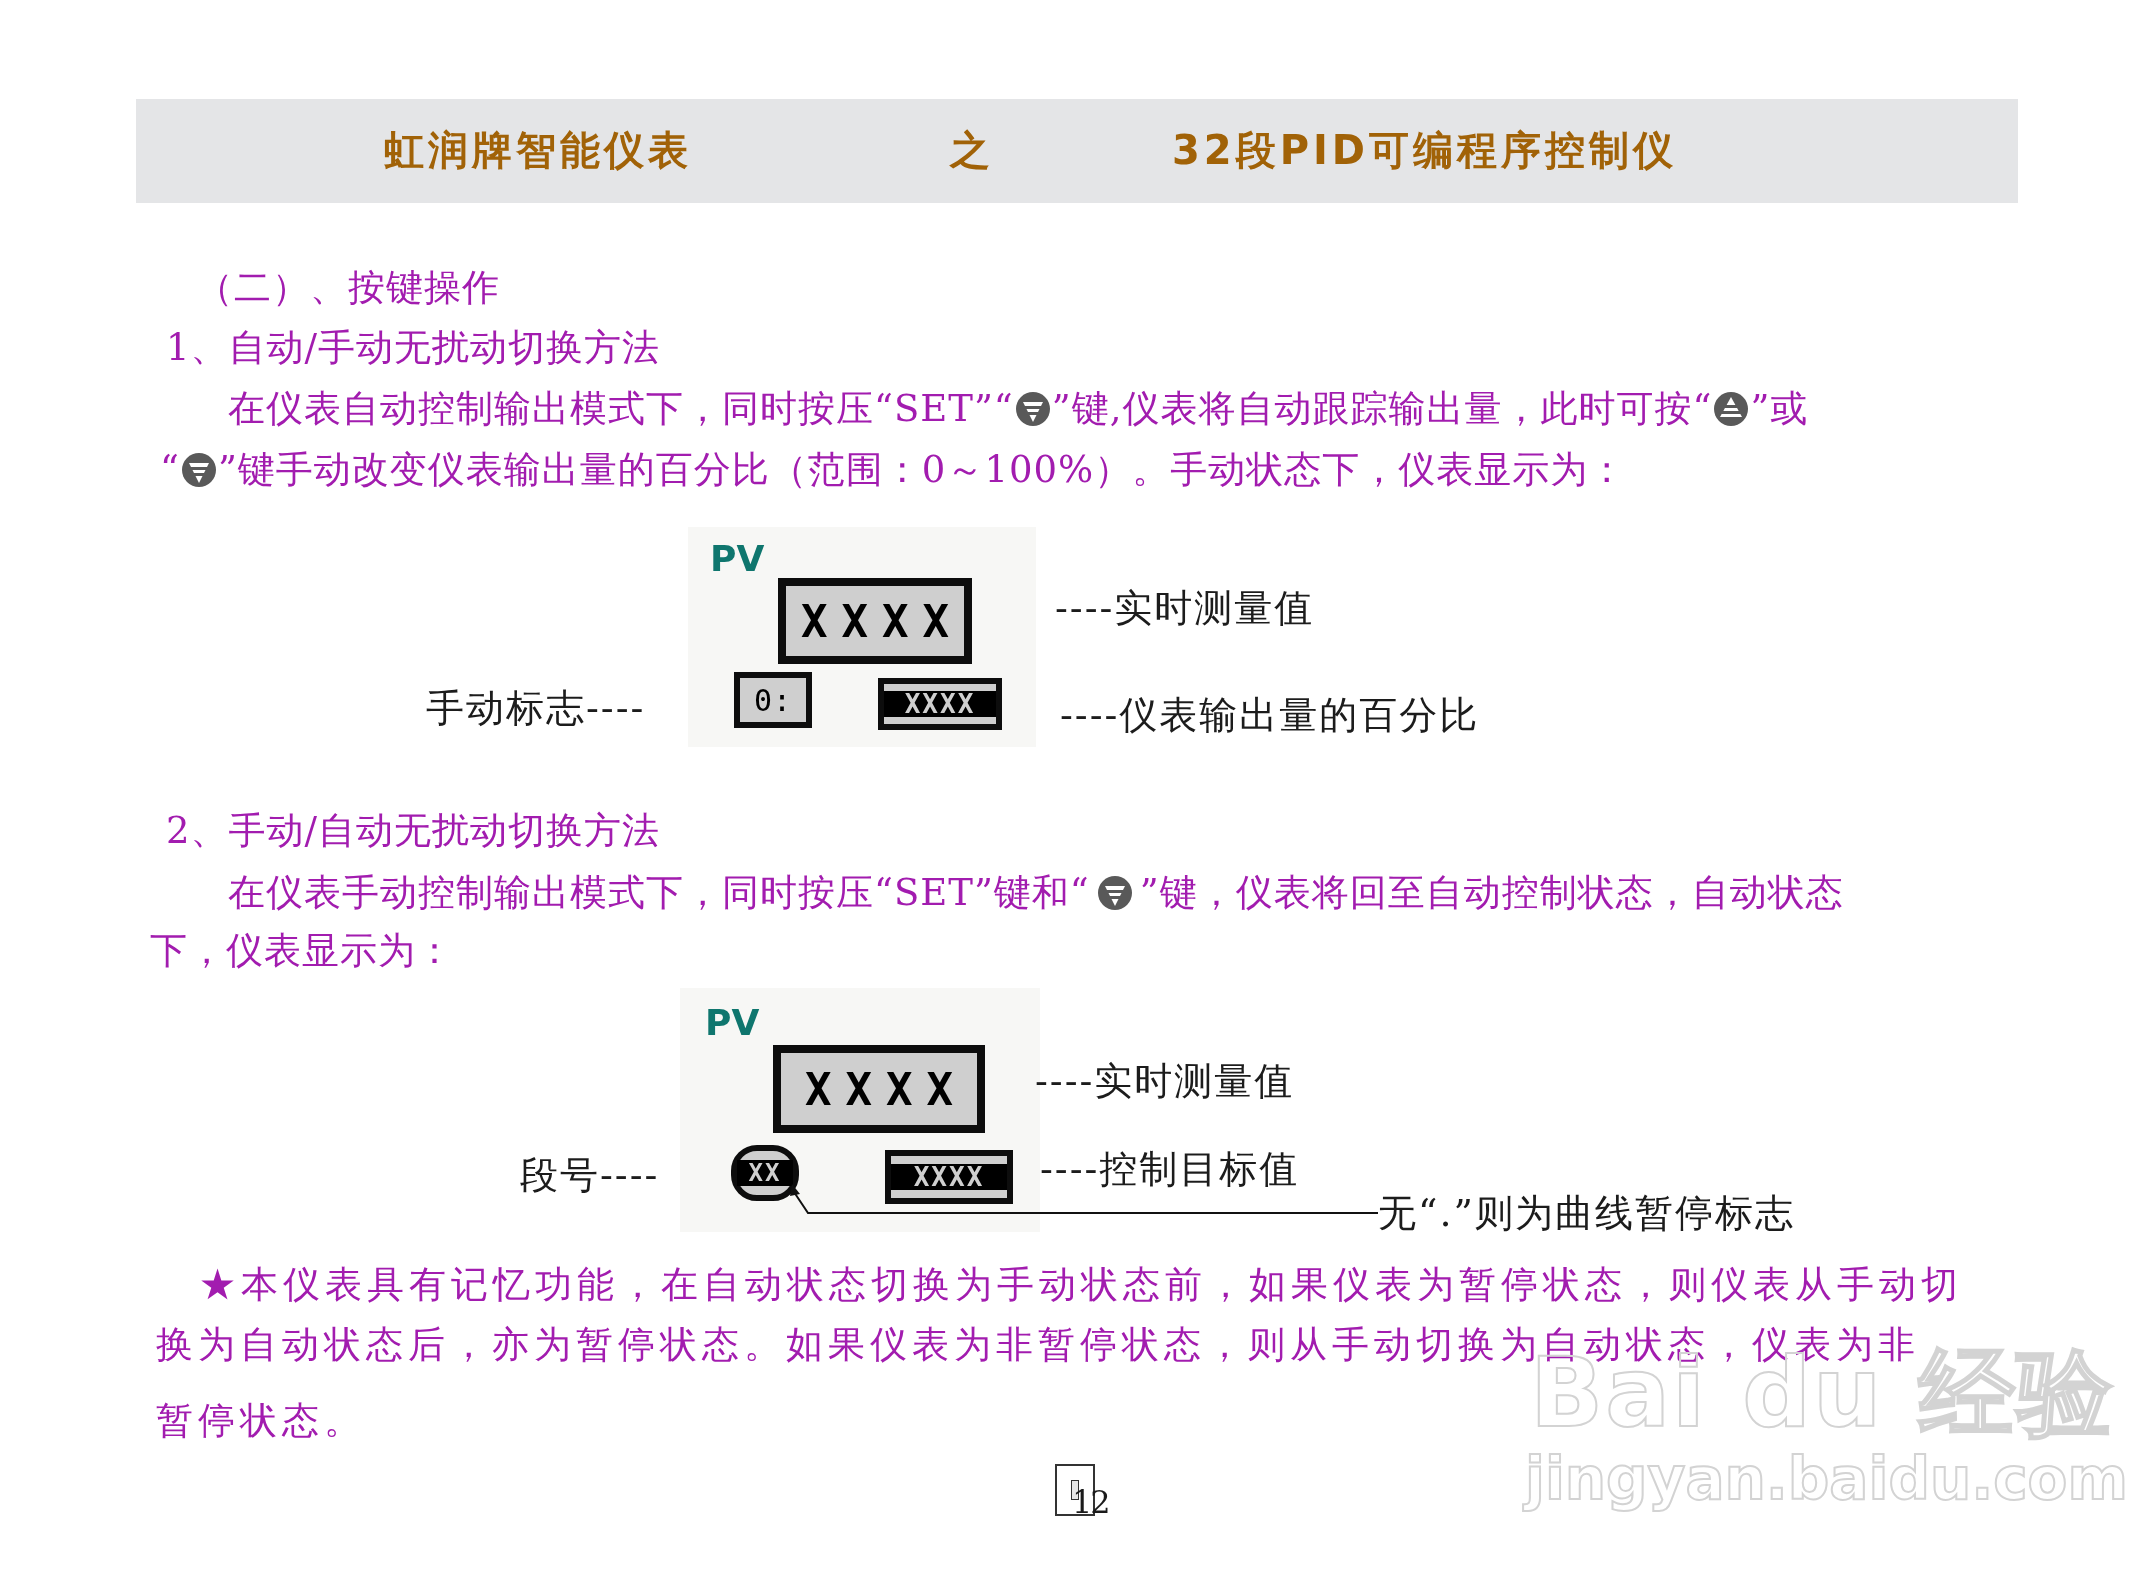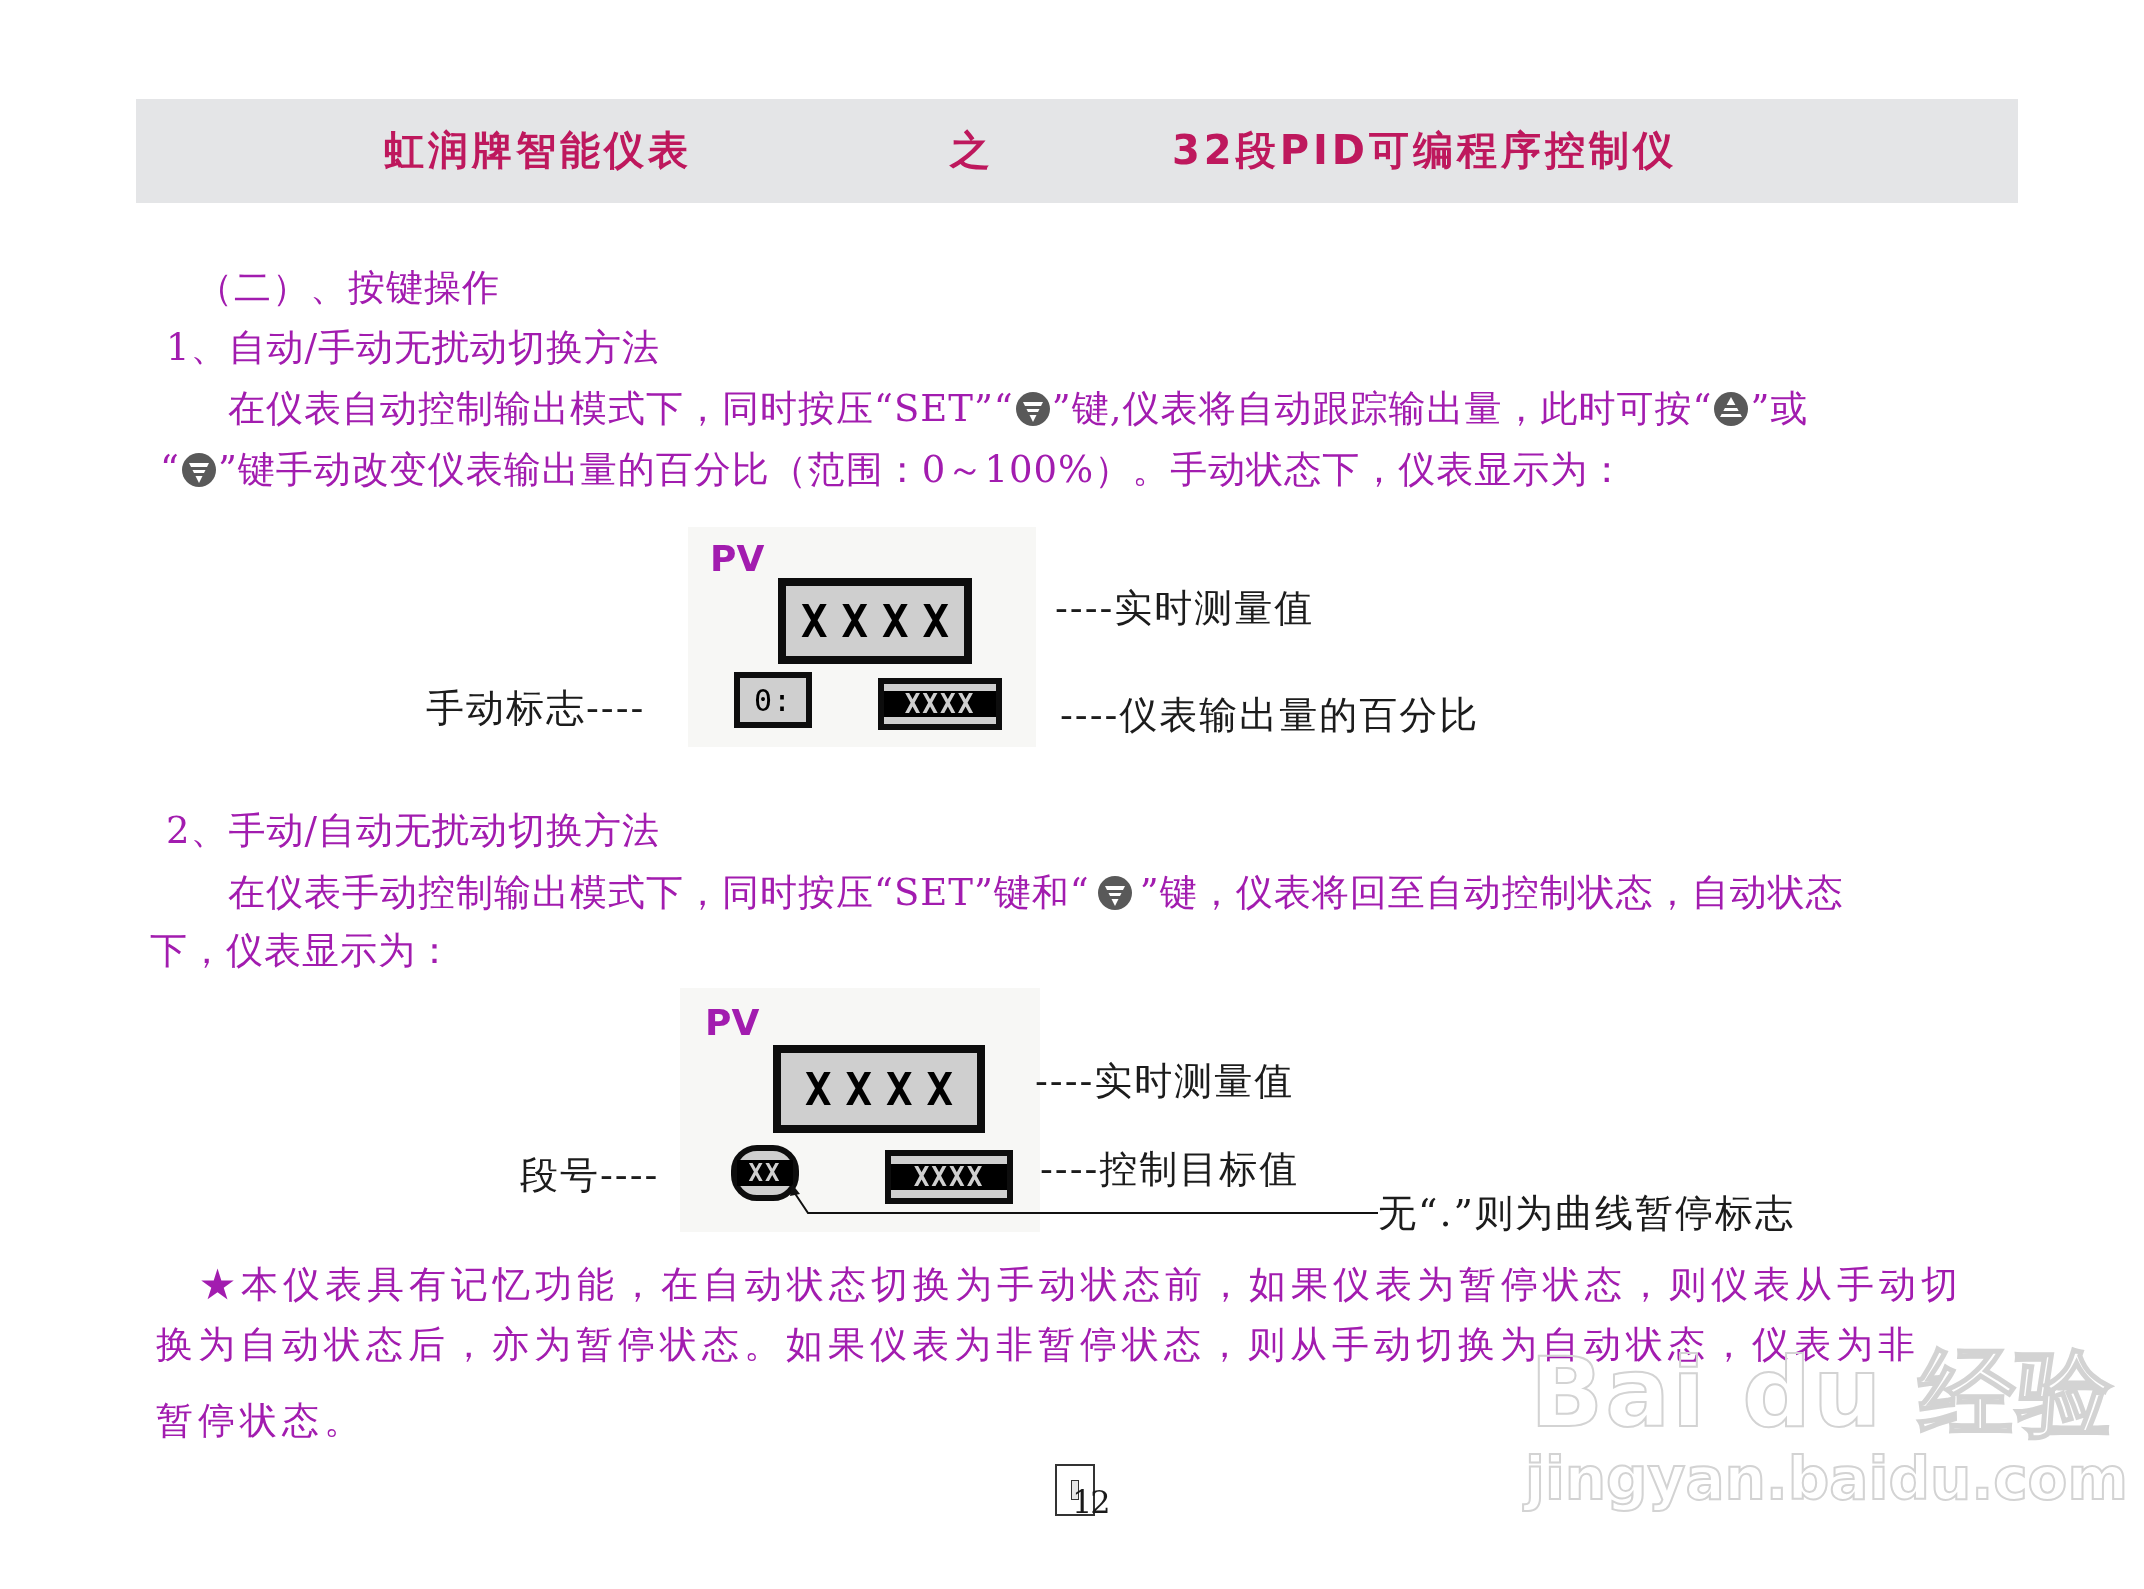--- a/index.html
+++ b/index.html
@@ -7,35 +7,35 @@
     width:2144px; height:1589px; position:relative; overflow:hidden;
     background:#ffffff; color:#1a1a1a;
     font-family:"DejaVu Serif","Liberation Serif",serif;
   }
   .abs { position:absolute; white-space:nowrap; }
   .header-bar {
     position:absolute; left:136px; top:99px; width:1882px; height:104px;
     background:#e4e5e7;
   }
   .header-text {
-    position:absolute; top:24px; font-size:40px; font-weight:bold; color:#be185d;
+    position:absolute; top:24px; font-size:40px; font-weight:bold; color:#a16207;
     font-family:"DejaVu Sans","Liberation Sans",sans-serif; letter-spacing:4px;
   }
   .txt { font-size:37px; color:#a21caf; letter-spacing:1px;text-align:right; }
   .txt-wide { letter-spacing:5px; }
   .key-icon {
     display:inline-block; width:34px; height:34px; border-radius:50%;
     background:#595959; position:relative; vertical-align:-5px; margin:0 2px;
     overflow:hidden;
   }
   .key-icon svg { position:absolute; left:0; top:0; }
   .diag-bg { position:absolute; background:#f7f7f5; }
   .pv-label {
     position:absolute; font-family:"DejaVu Sans","Liberation Sans",sans-serif;
-    font-weight:bold; font-size:36px; color:#a21caf;
+    font-weight:bold; font-size:36px; color:#0f766e;
   }
   .lcd {
     position:absolute; background:#cfcfcf; border:8px solid #0d0d0d; box-sizing:border-box;
     display:flex; align-items:center; justify-content:center;
   }
   .lcd-digits {
     font-family:"DejaVu Sans Mono","Liberation Mono",monospace; font-weight:bold; color:#000;
   }
   .big-digits { font-size:44px; letter-spacing:14px; padding-left:14px; }
   .small-digits { font-size:30px; letter-spacing:1px; }

